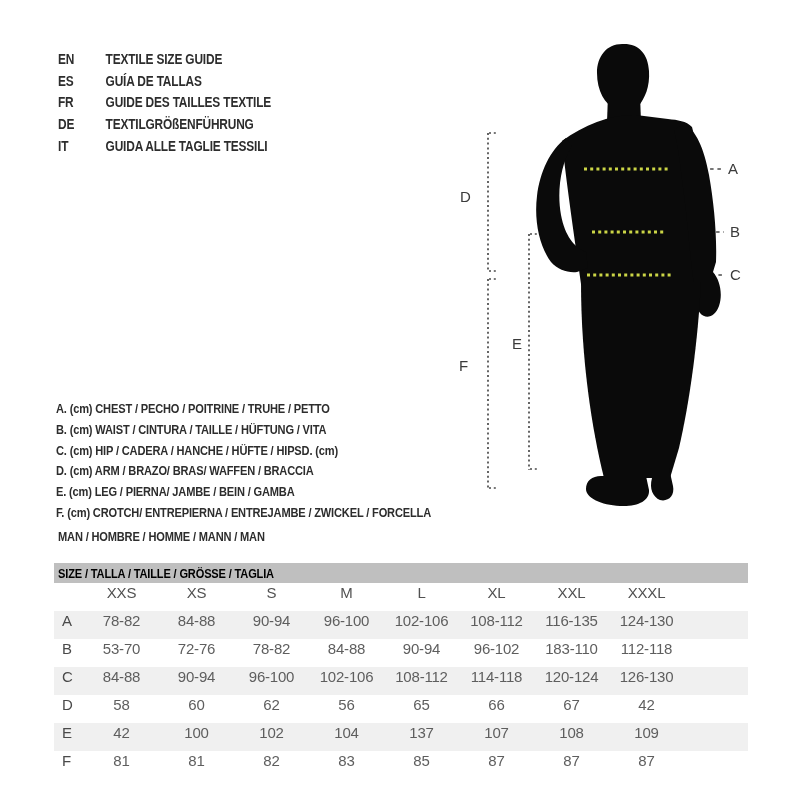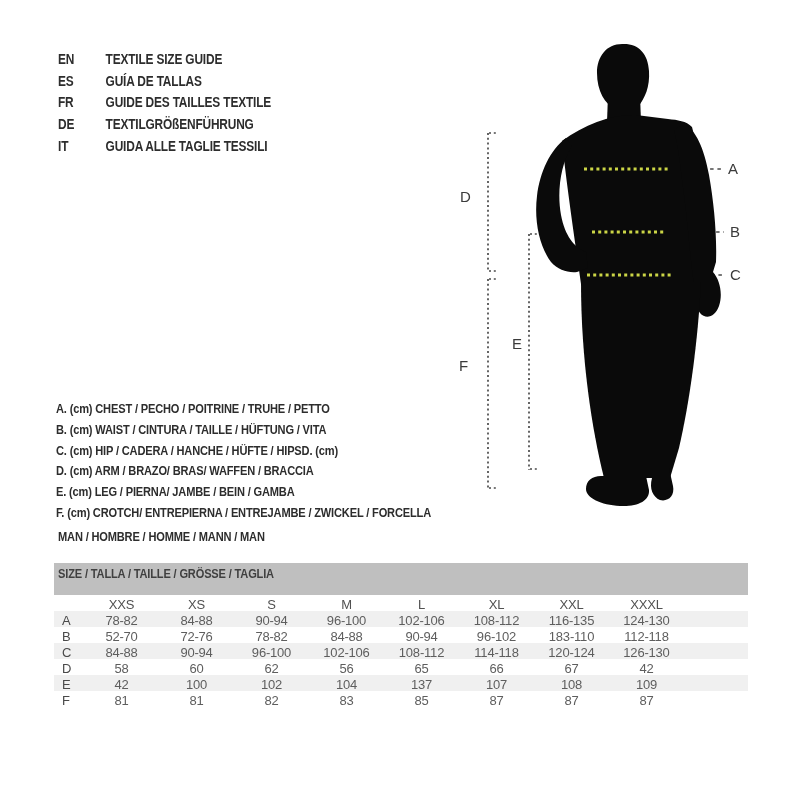--- a/index.html
+++ b/index.html
@@ -25,27 +25,27 @@
   .meas-row{height:20.8px;line-height:20.8px;white-space:nowrap;}
   
   .gender-line{
     position:absolute;left:58px;top:529px;height:16px;line-height:16px;
     transform:scaleX(0.82);transform-origin:0 0;
     font-size:13.5px;font-weight:600;letter-spacing:-0.2px;color:#2d2d2d;white-space:nowrap;
   }
   
   .size-table{position:absolute;left:54px;top:563px;width:694px;}
   .table-header{
-    height:32px;line-height:20px;background:#bfbfbf;color:#404040;overflow:hidden;
+    height:20px;line-height:20px;background:#bfbfbf;color:#000000;overflow:hidden;
   }
   .table-header .hdr-text{
     display:inline-block;padding-left:5px;font-size:13.5px;font-weight:600;
     letter-spacing:-0.2px;transform:scaleX(0.82);transform-origin:0 50%;white-space:nowrap;
   }
-  .t-row{display:flex;height:16px;line-height:20px;font-size:13px;color:#5e5e5e;}
+  .t-row{display:flex;height:28px;line-height:20px;font-size:15px;color:#5e5e5e;}
   .t-row.striped{background:#f0f0f0;}
   .t-label{flex:0 0 30px;padding-left:8px;box-sizing:border-box;color:#4a4a4a;}
   .t-cell{flex:0 0 75px;text-align:center;letter-spacing:-0.2px;}
   .t-spacer{flex:1 1 auto;}
   .sizes-row{color:#515151;}
   
   .figure-svg{position:absolute;left:430px;top:15px;width:370px;height:510px;}
   .figure-svg text{
     font-family:"Liberation Sans", sans-serif;font-size:15px;fill:#3b3b3b;font-weight:400;
   }
@@ -158,21 +158,21 @@
     <span class="t-cell">96-100</span>
     <span class="t-cell">102-106</span>
     <span class="t-cell">108-112</span>
     <span class="t-cell">116-135</span>
     <span class="t-cell">124-130</span>
     <span class="t-spacer"></span>
   </div>
 
   <div class="t-row">
     <span class="t-label">B</span>
-    <span class="t-cell">52-70</span>
+    <span class="t-cell">53-70</span>
     <span class="t-cell">72-76</span>
     <span class="t-cell">78-82</span>
     <span class="t-cell">84-88</span>
     <span class="t-cell">90-94</span>
     <span class="t-cell">96-102</span>
     <span class="t-cell">183-110</span>
     <span class="t-cell">112-118</span>
     <span class="t-spacer"></span>
   </div>
 

